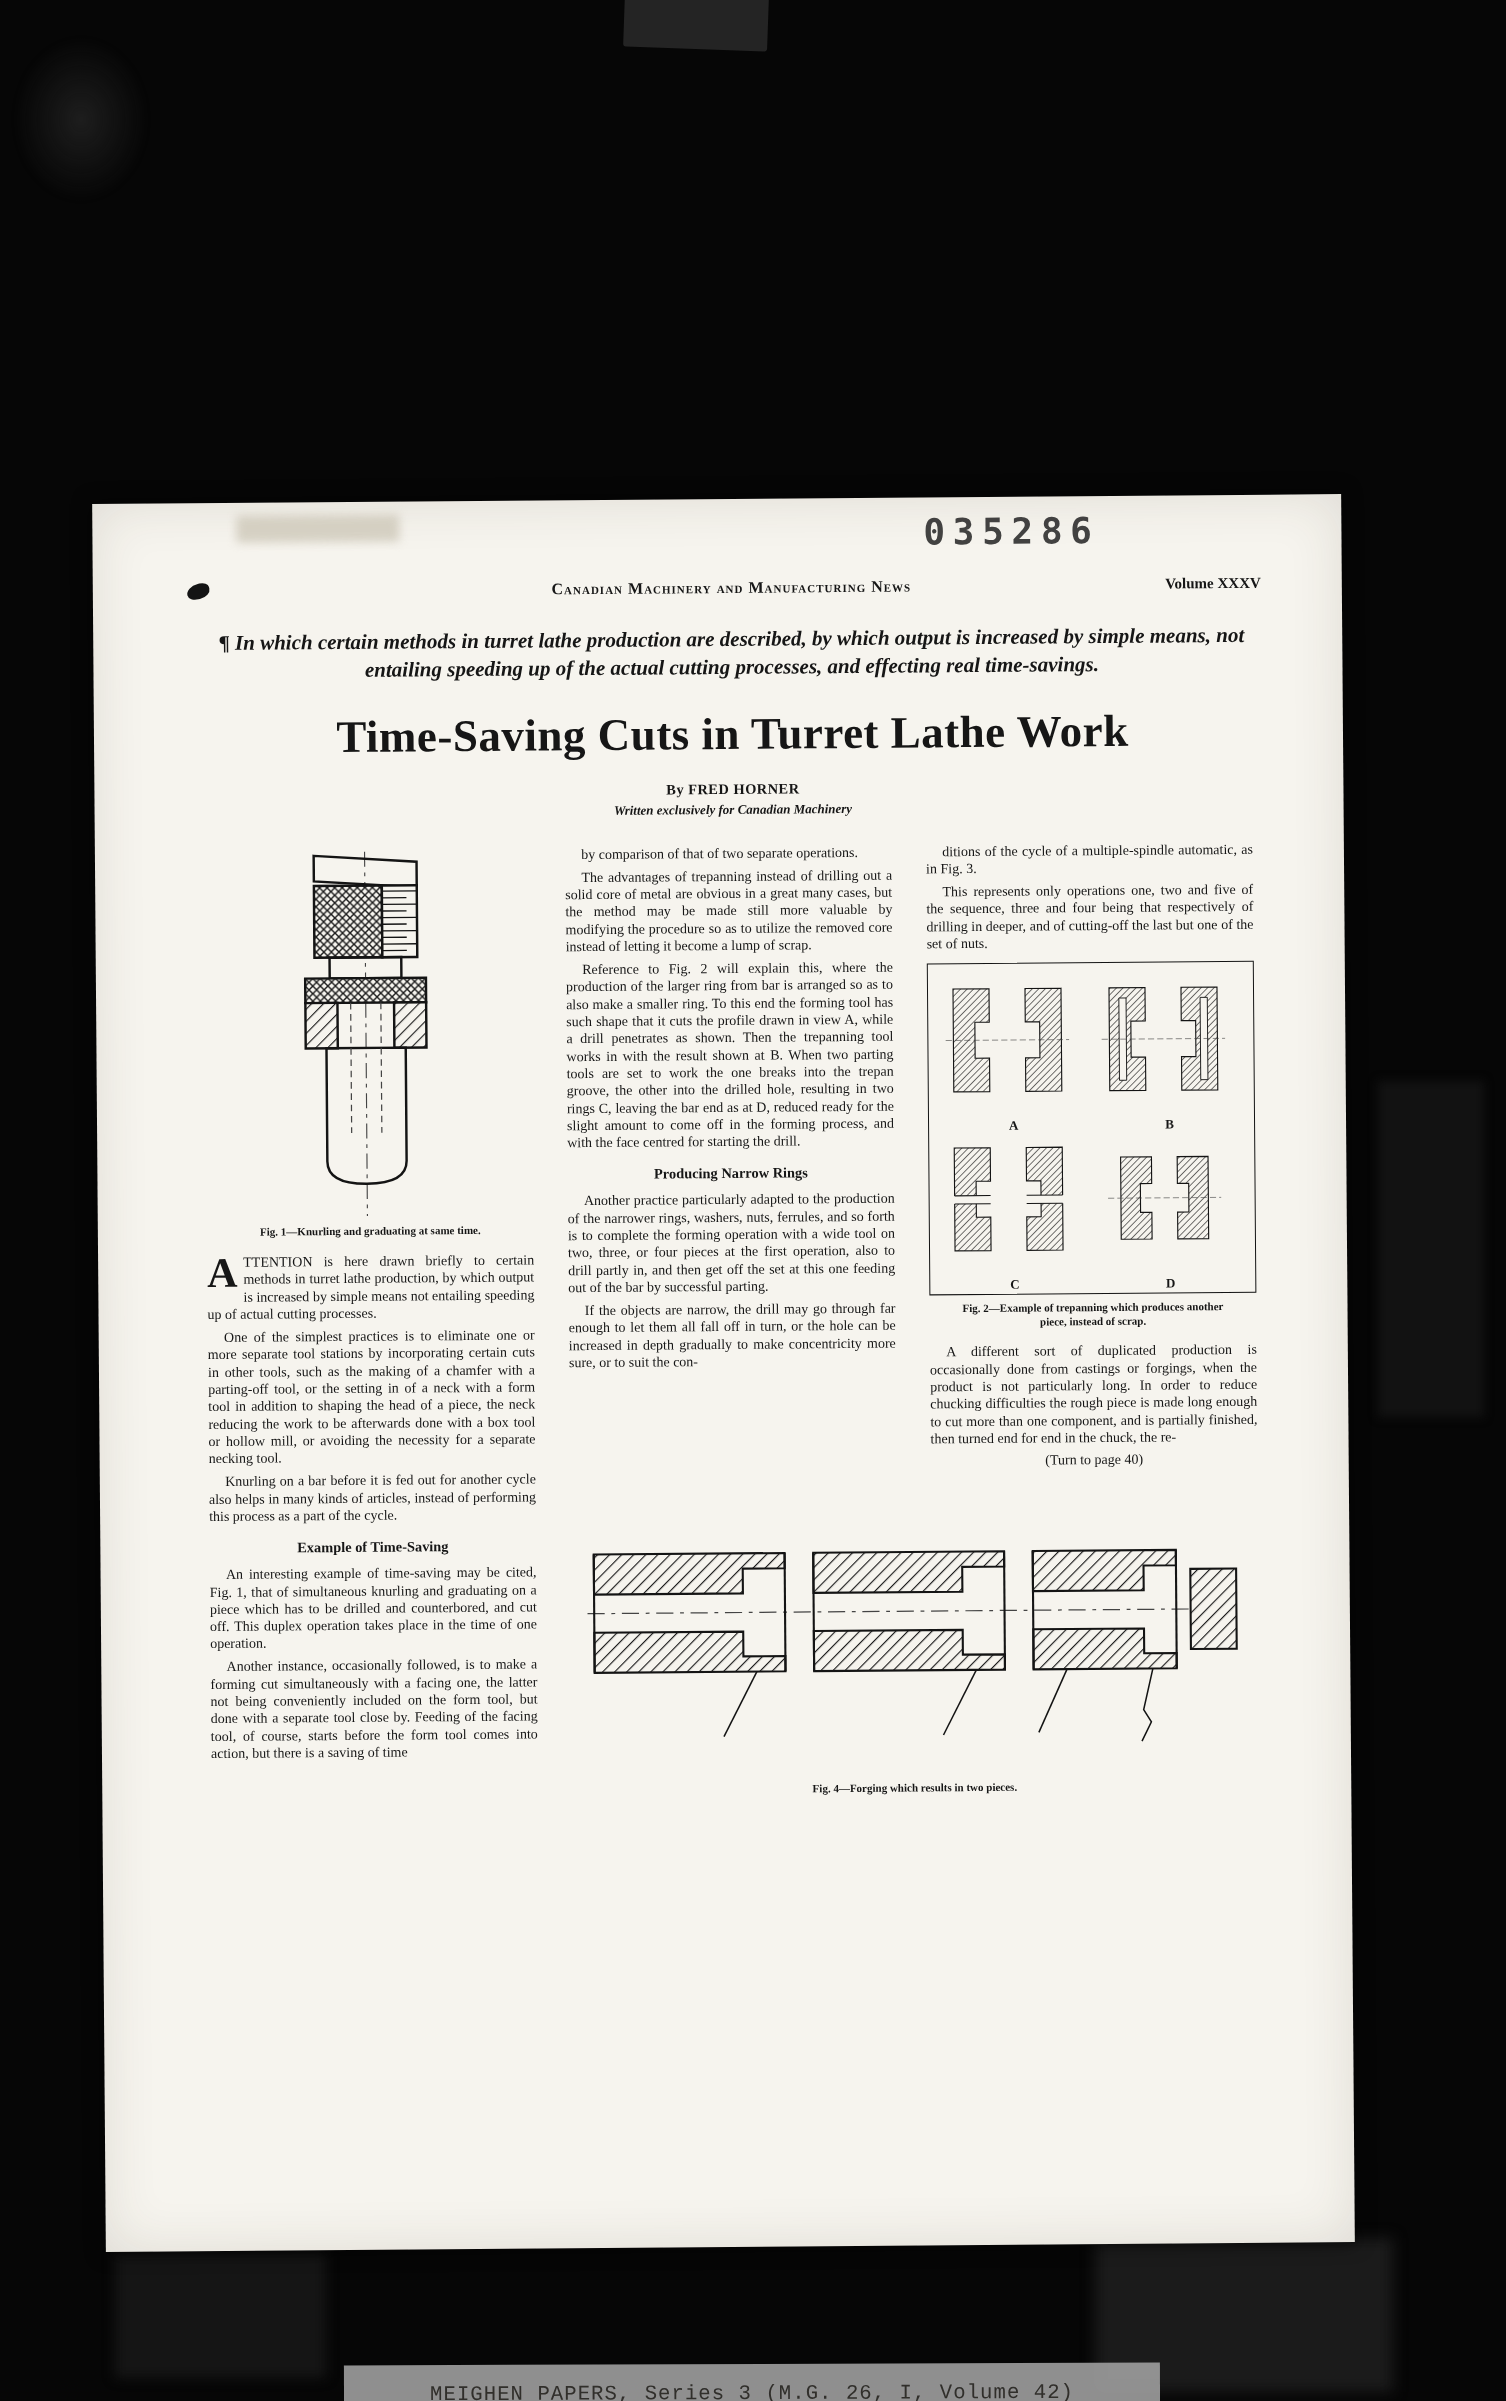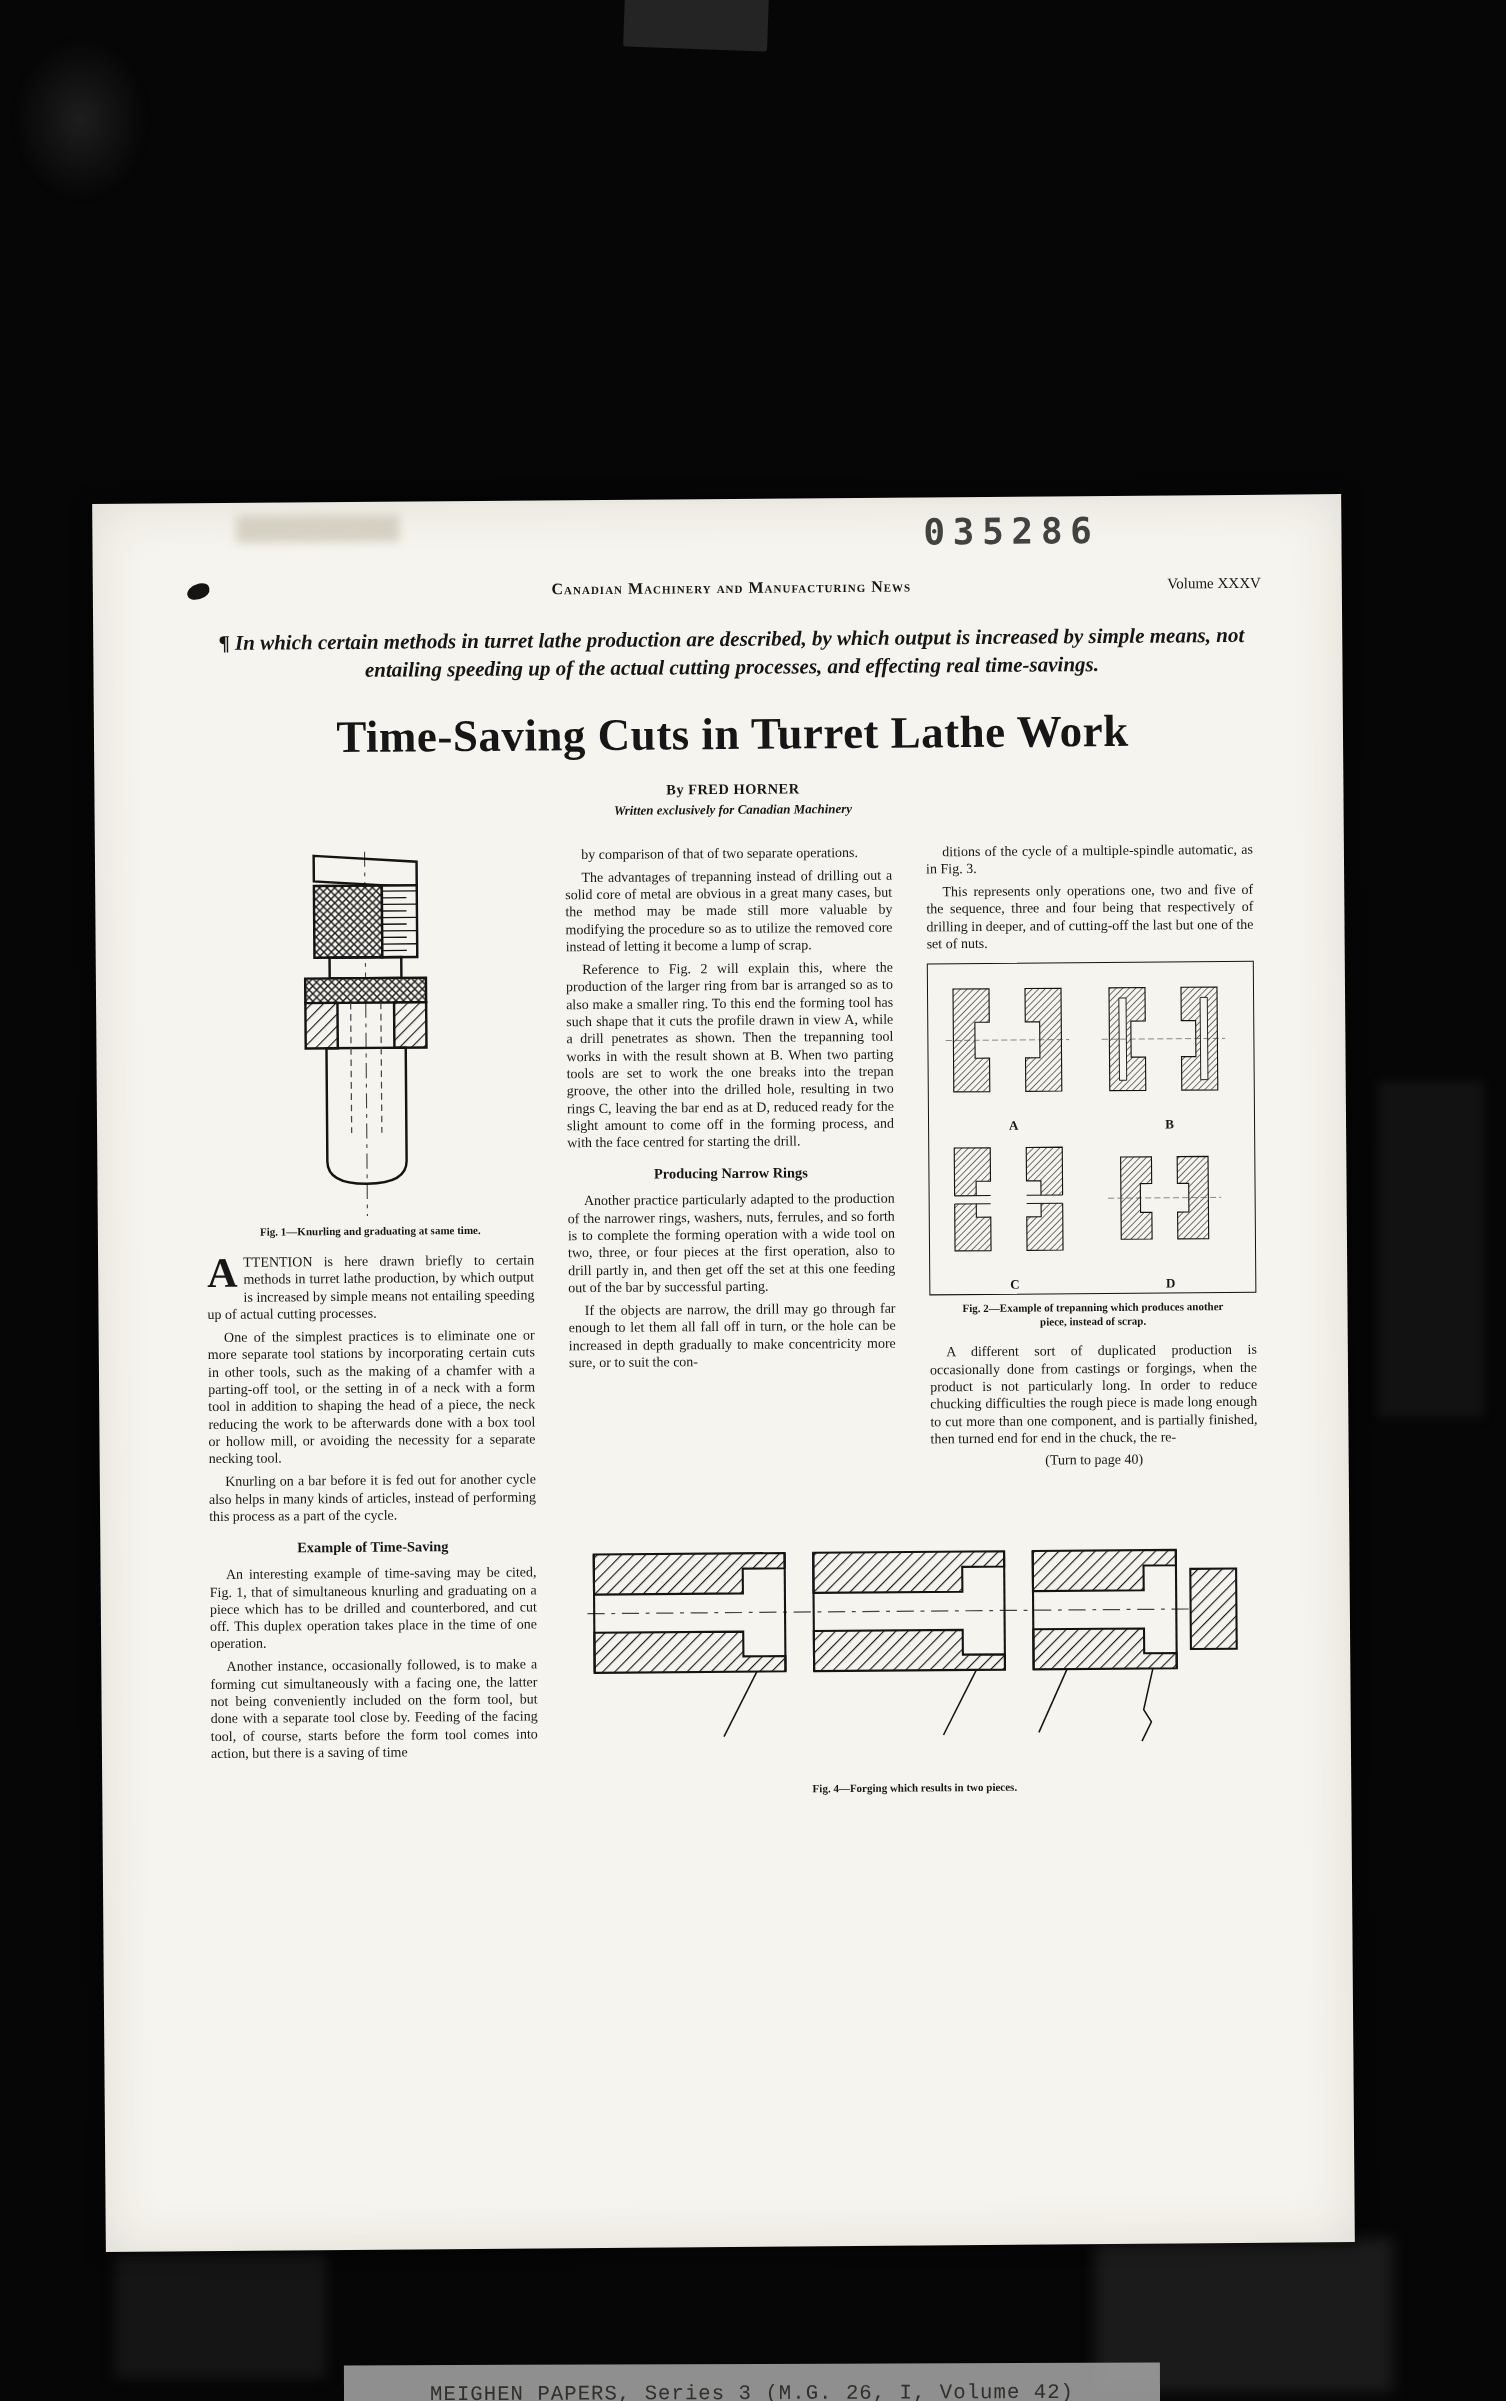--- a/index.html
+++ b/index.html
@@ -33,21 +33,21 @@
     font-family:"DejaVu Sans Mono", monospace; font-weight:bold;
     font-size:36px; letter-spacing:7.7px; color:#2a2a2a; opacity:.88;
   }
   .ink-blob { position:absolute; left:94px; top:81px; width:23px; height:15.4px;
     background:#141414; border-radius:60% 40% 55% 45%; transform:rotate(-14deg); }
 
   .masthead-row { position:relative; margin-top:57px; text-align:center; }
   .masthead {
     font-variant:small-caps; font-weight:bold; font-size:16px; letter-spacing:1px;
   }
-  .volume { position:absolute; right:0; top:0; font-weight:normal; font-size:15px; }
+  .volume { position:absolute; right:0; top:0; font-weight:bold; font-size:15px; }
 
   .lede {
     margin:28px auto 0; width:1047px; text-align:center;
     font-style:italic; font-weight:bold; font-size:21px; line-height:28px;
   }
   .title {
     margin:27px auto 0; text-align:center; font-weight:bold; font-size:45px; letter-spacing:0.5px;
   }
   .byline { margin-top:21px; text-align:center; font-weight:bold; font-size:14.4px; letter-spacing:0.5px; }
   .credit { margin-top:3.8px; text-align:center; font-weight:bold; font-style:italic; font-size:13px; }

